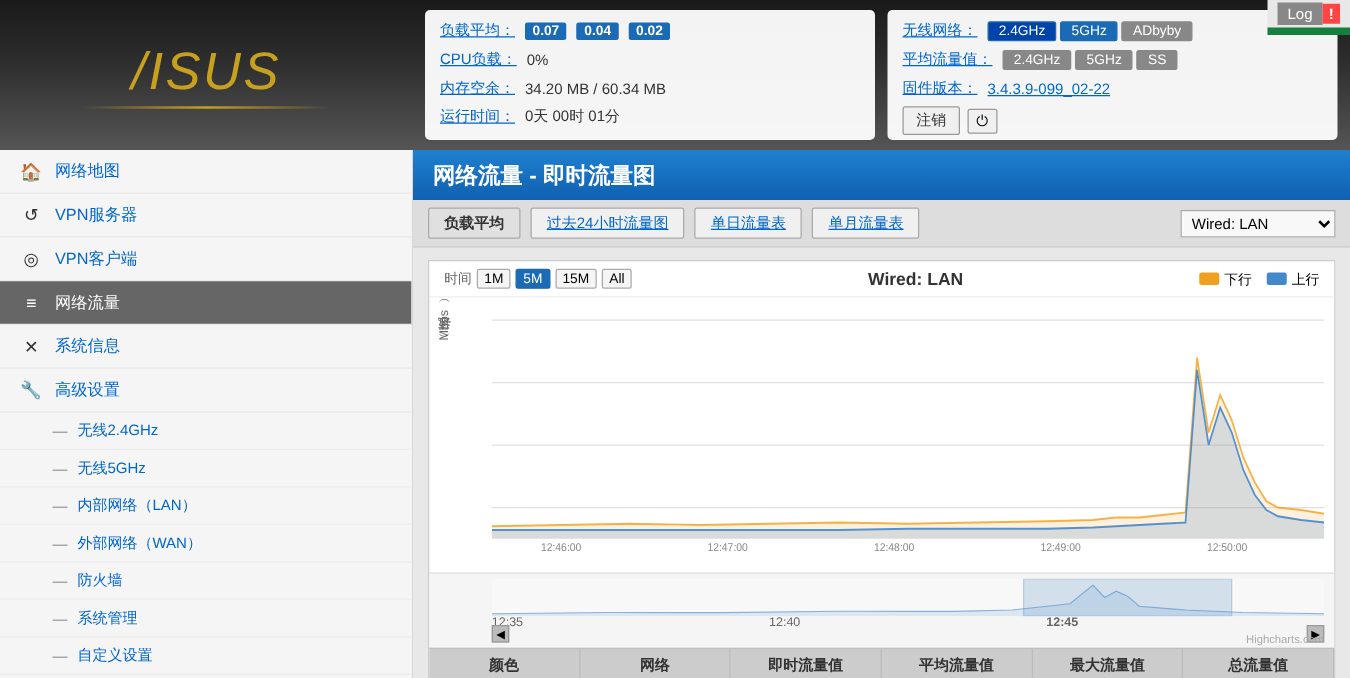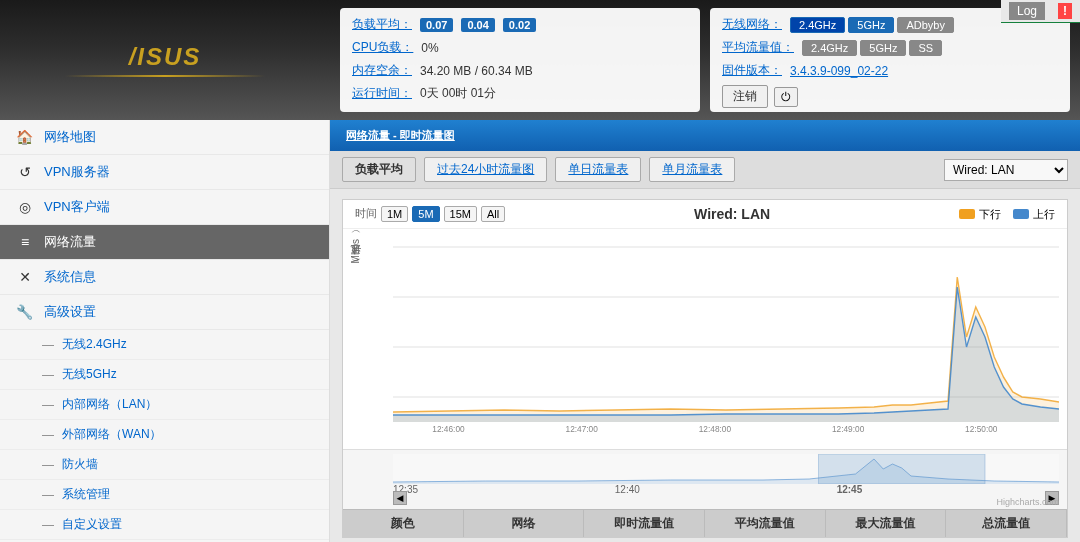--- a/index.html
+++ b/index.html
@@ -14,23 +14,23 @@
     }
 
     
     #top-bar {
       position: absolute;
       top: 0; right: 0;
       background: #e8e8e8;
       padding: 2px 8px;
       display: flex;
       align-items: center;
-      gap: 13px;
+      gap: 0;
       z-index: 100;
-      border-bottom: 1px solid #15803d;
+      border-bottom: 6px solid #15803d;
     }
     #top-bar span { font-size: 12px; }
     #log-button {
       background: #888;
       color: white;
       border: none;
       padding: 2px 8px;
       cursor: pointer;
       font-size: 12px;
     }
@@ -55,23 +55,23 @@
     #logo-area {
       width: 330px;
       display: flex;
       align-items: center;
       justify-content: center;
       height: 100%;
     }
 
     .asus-logo {
       color: #c8a020;
-      font-size: 24px;
+      font-size: 42px;
       font-style: italic;
-      font-weight: bold;
+      font-weight: normal;
       letter-spacing: 4px;
       font-family: Arial, sans-serif;
     }
     .asus-logo-line {
       width: 200px;
       height: 2px;
       background: linear-gradient(90deg, transparent, #c8a020, transparent);
       margin-top: 4px;
     }
 
@@ -242,23 +242,22 @@
       flex: 1;
       background: #e8e8e8;
       overflow-y: auto;
       padding: 0;
     }
 
     .page-title-bar {
       background: linear-gradient(180deg, #2080d0 0%, #1060b0 100%);
       color: white;
       padding: 8px 16px;
-      font-size: 11px;
+      font-size: 18px;
       font-weight: bold;
-      text-decoration: underline;
     }
 
     .tab-bar {
       background: #ddd;
       display: flex;
       align-items: center;
       padding: 6px 12px;
       gap: 8px;
       border-bottom: 1px solid #ccc;
     }

